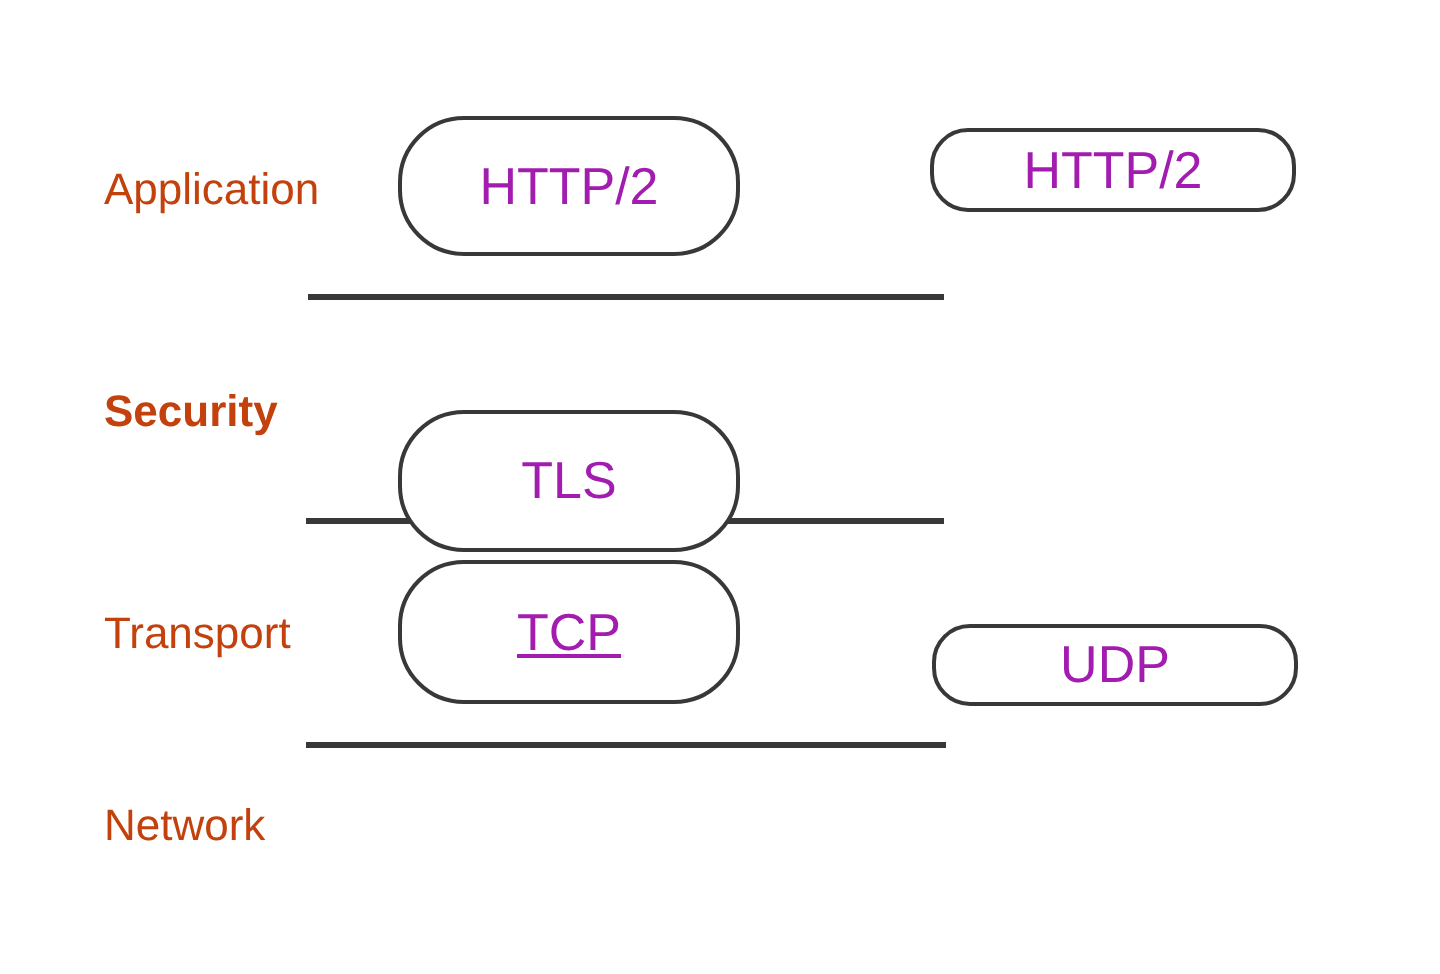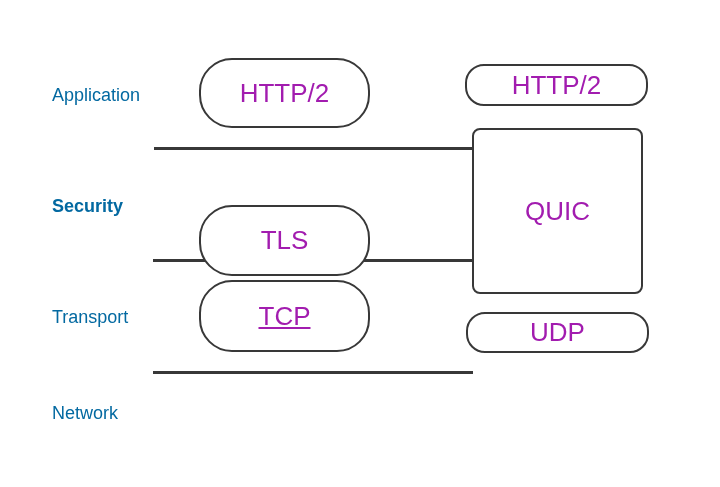--- a/index.html
+++ b/index.html
@@ -11,22 +11,22 @@
     position: relative;
     width: 720px;
     height: 487px;
     background: #ffffff;
     font-family: "Liberation Sans", sans-serif;
     overflow: hidden;
   }
   .layer-label {
     position: absolute;
     left: 52px;
-    color: #0369a1;
-    font-size: 18px;
+    color: #c2410c;
+    font-size: 22px;
     line-height: 30px;
     white-space: nowrap;
   }
   .node {
     position: absolute;
     box-sizing: border-box;
     border: 2px solid #383838;
     background: #ffffff;
     display: flex;
     align-items: center;
@@ -76,17 +76,16 @@
 
   <div class="sep sep-1"></div>
   <div class="sep sep-2"></div>
   <div class="sep sep-3"></div>
 
   <div class="node node-http2-tcp">HTTP/2</div>
   <div class="node node-tls">TLS</div>
   <div class="node node-tcp">TCP</div>
 
   <div class="node node-http2-quic">HTTP/2</div>
-  <div class="node node-quic">QUIC</div>
   <div class="node node-udp">UDP</div>
 
 
 </div>
 
 </body></html>

